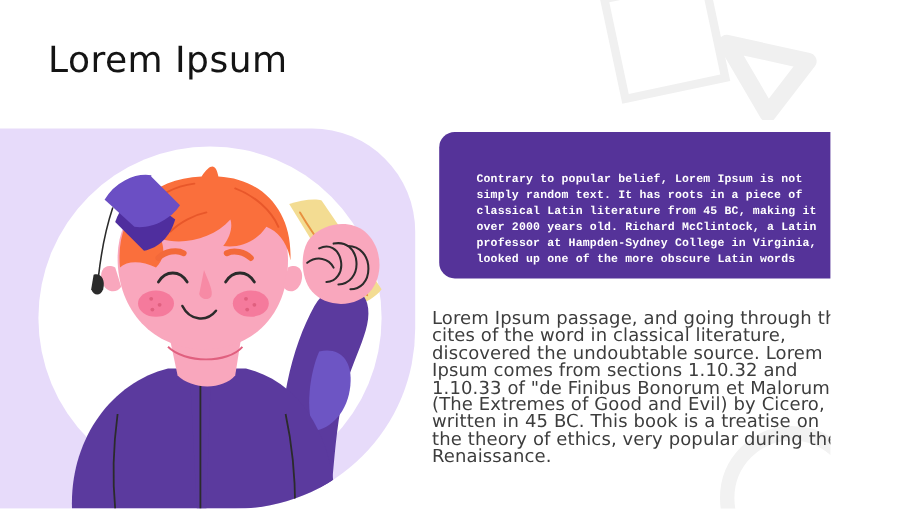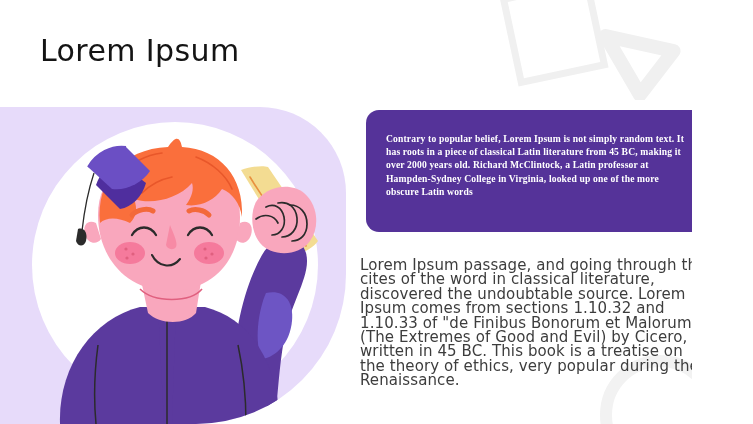--- a/index.html
+++ b/index.html
@@ -91,22 +91,22 @@
     border-radius: 13px;
     box-sizing: border-box;
     padding: 22px 20px 0 20px;
   }
   .callout-text {
     color: #ffffff;
     font-size: 9.6px;
     font-weight: bold;
     line-height: 13.2px;
     letter-spacing: 0.15px;
-    font-family: Liberation Serif, serif;
-    margin: 0;
+    font-family: Liberation Mono, monospace;
+    margin: 11px;
   }
 
   
   .body-para {
     position: absolute;
     left: 360px;
     top: 258px;
     width: 352px;
     color: #3d3d3d;
     font-size: 15px;

